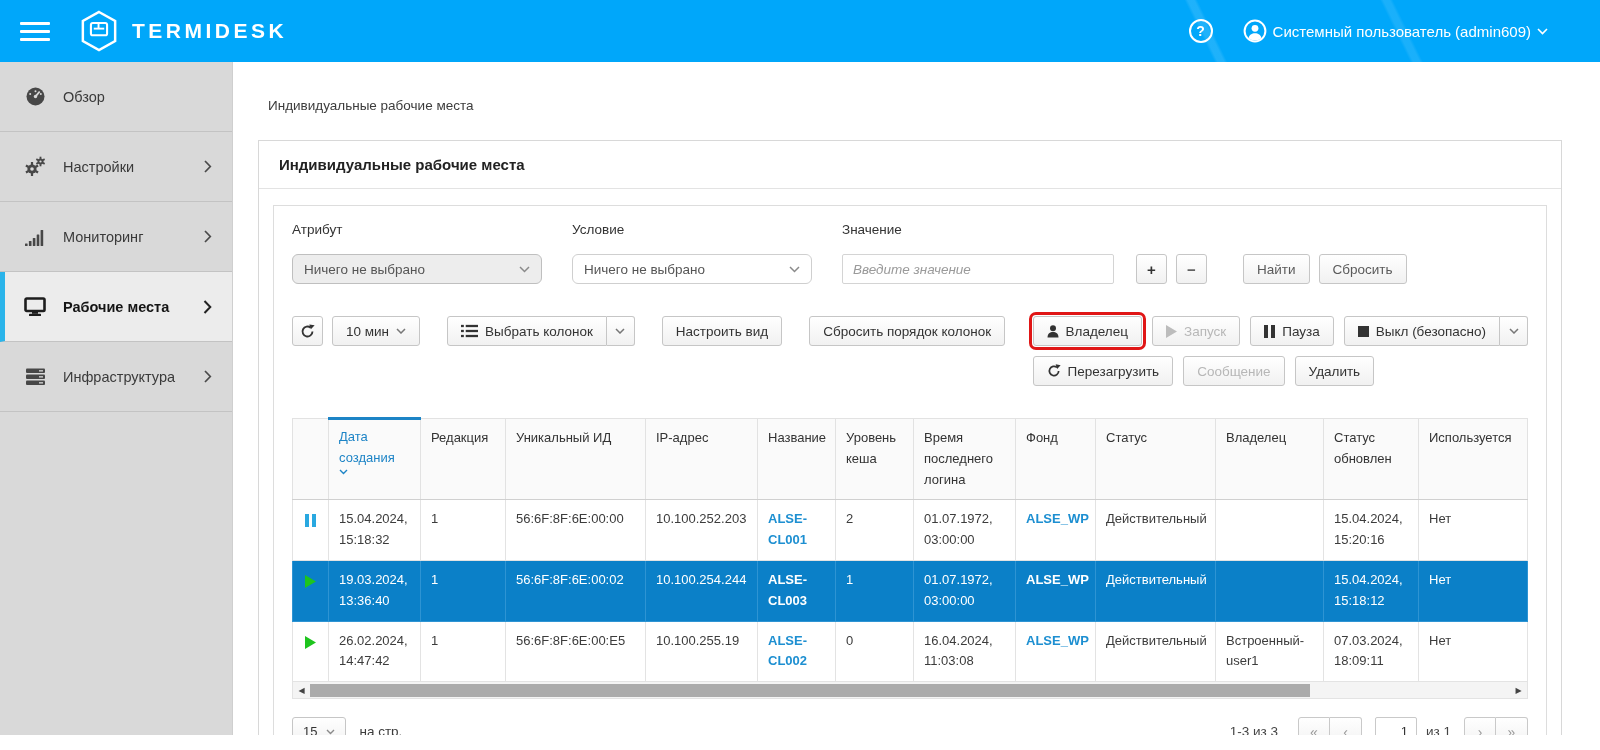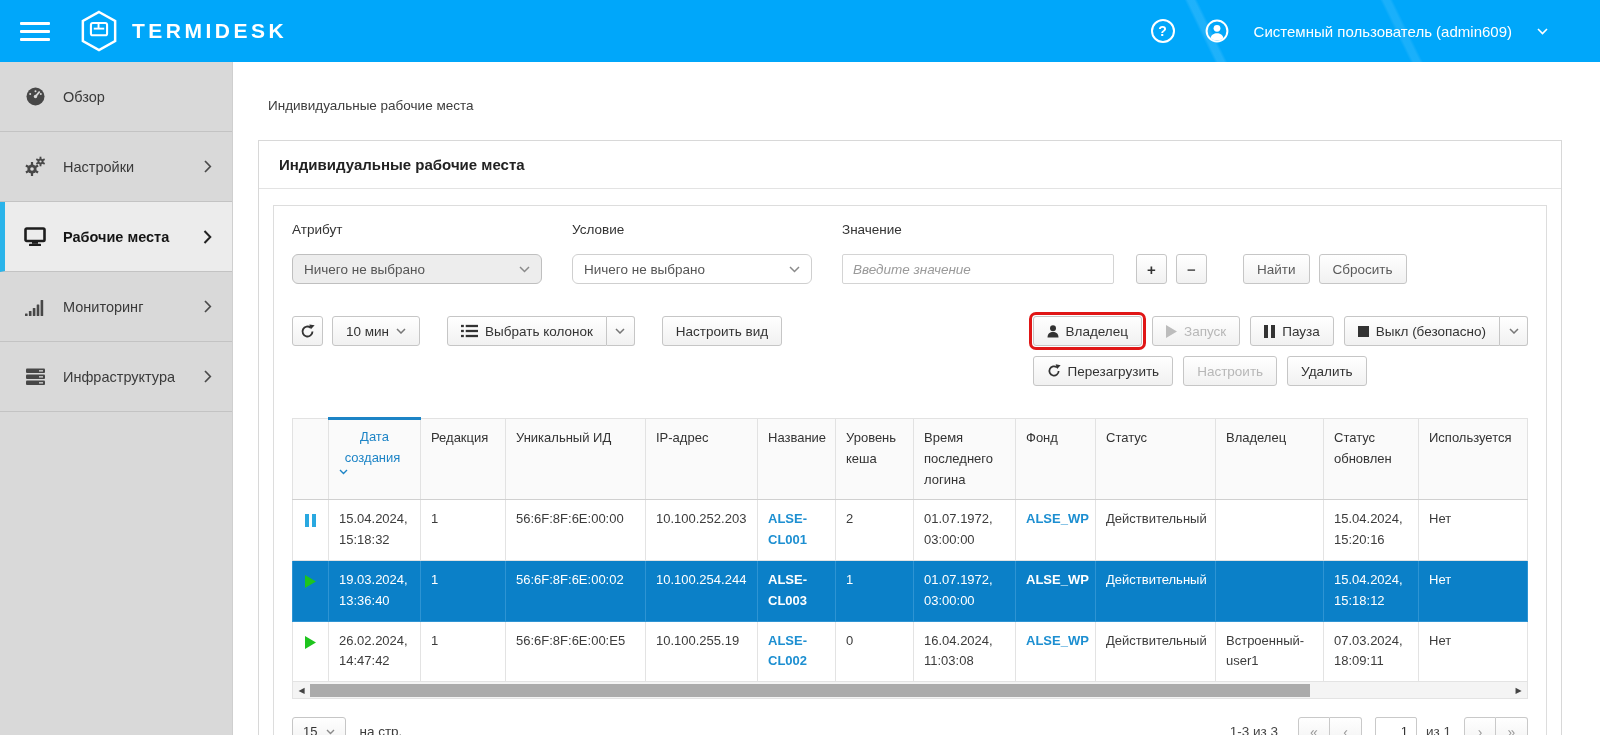--- a/index.html
+++ b/index.html
@@ -13,21 +13,21 @@
       linear-gradient(64deg, transparent 74.5%, rgba(255,255,255,.12) 74.7%, rgba(255,255,255,.12) 75.1%, transparent 75.3%),
       linear-gradient(64deg, transparent 86.5%, rgba(255,255,255,.10) 86.7%, rgba(255,255,255,.10) 87.1%, transparent 87.3%);
     display:flex; align-items:center; color:#fff; padding:0 52px 0 20px; }
   .hamburger { width:34px; display:flex; flex-direction:column; gap:5px; cursor:pointer; }
   .hamburger span { display:block; height:3px; width:30px; background:#fff; border-radius:1px; }
   .logo { margin-left:26px; display:flex; align-items:center; gap:14px; }
   .brand { font-size:21px; font-weight:bold; letter-spacing:3.5px; }
   .top-right { margin-left:auto; display:flex; align-items:center; gap:30px; }
   .help-circle { width:24px; height:24px; border:2px solid #fff; border-radius:50%;
     display:flex; align-items:center; justify-content:center; font-size:14px; font-weight:bold; cursor:pointer; }
-  .userbox { display:flex; align-items:center; gap:25px; font-size:15px; cursor:pointer; }
+  .userbox { display:flex; align-items:center; gap:6px; font-size:15px; cursor:pointer; }
 
   
   .body-row { flex:1; display:flex; min-height:0; background:#fff; }
   .sidebar { width:233px; flex:0 0 233px; background:#d9d9d9; height:673px; border-right:1px solid #cfcfcf; }
   .menu-item { height:70px; display:flex; align-items:center; gap:17px; padding:0 20px 0 24px;
     border-bottom:1px solid #c3c3c3; font-size:14.5px; color:#3a3a3a; cursor:pointer; }
   .menu-item .micon { width:22px; display:flex; justify-content:center; }
   .menu-item .chev { margin-left:auto; }
   .menu-item.active { background:#ececec; border-left:5px solid #2ab4ea; padding-left:19px; font-weight:bold; color:#151515; }
 
@@ -68,21 +68,21 @@
   .split .btn.caret-part { border-top-left-radius:0; border-bottom-left-radius:0; border-left:none; width:28px; justify-content:center; padding:0; }
   .toolbar-right { display:flex; flex-direction:column; gap:10px; align-items:flex-start; }
   .trow { display:flex; gap:10px; align-items:center; }
   .hl-red { outline:3px solid #e01616; outline-offset:1px; }
 
   
   .tablewrap { margin-top:31px; }
   table { width:100%; border-collapse:collapse; table-layout:fixed; font-size:13px; }
   th { background:#fafafa; border:1px solid #e2e2e2; border-bottom:1px solid #d0d0d0; padding:9px 10px; text-align:left;
     font-weight:normal; color:#333; vertical-align:top; line-height:1.6; }
-  th.sorted { border-top:3px solid #1d84c6; color:#1d84c6; padding-top:7px;text-align:center; }
+  th.sorted { border-top:3px solid #1d84c6; color:#1d84c6; padding-top:7px; }
   td { border:1px solid #e3e3e3; padding:9px 10px; vertical-align:top; line-height:1.6; background:#fff; color:#3c3c3c; overflow:hidden; }
   td.state-cell { text-align:center; padding-top:13px; }
   tr.selected td { background:#0b80c8; color:#fff; border-color:#2e94d3; }
   a.tlink { color:#1d8fd1; text-decoration:none; cursor:pointer;font-weight:bold; }
   tr.selected a.tlink { color:#fff; }
   .sort-caret { margin-left:4px; }
 
   
   .hscroll { height:17px; border:1px solid #e3e3e3; border-top:none; background:#f4f4f4; display:flex; align-items:center; }
   .harrow { width:17px; flex:0 0 17px; text-align:center; font-size:8px; color:#444; line-height:15px; cursor:pointer; user-select:none; }
@@ -223,52 +223,52 @@
           </svg>
         </span>
         <span>Настройки</span>
         <span class="chev">
           <svg width="8" height="13" viewBox="0 0 8 13">
               <path d="M1 1 L6.3 6.5 L1 12" fill="none" stroke="#4a4a4a" stroke-width="1.7"></path>
             </svg>
         </span>
       </div>
 
-      <div class="menu-item active">
-        <span class="micon">
-          <svg width="22" height="21" viewBox="0 0 22 21">
-            <rect x="1.5" y="2.5" width="19" height="12.5" rx="1.2" fill="none" stroke="#1d1d1d" stroke-width="2.6"></rect>
-            <rect x="8" y="16" width="6" height="1.8" fill="#1d1d1d"></rect>
-            <rect x="5" y="17.8" width="12" height="2.2" rx="0.6" fill="#1d1d1d"></rect>
-          </svg>
-        </span>
-        <span>Рабочие места</span>
-        <span class="chev">
-          <svg width="9" height="14" viewBox="0 0 9 14">
-              <path d="M1.5 1 L7.3 7 L1.5 13" fill="none" stroke="#222" stroke-width="2"></path>
-            </svg>
-        </span>
-      </div>
-
       <div class="menu-item">
         <span class="micon">
           <svg width="22" height="20" viewBox="0 0 22 20">
             <g fill="#474747">
               <rect x="1" y="16.5" width="2.6" height="2.5" rx="0.5"></rect>
               <rect x="4.9" y="14" width="2.6" height="5" rx="0.5"></rect>
               <rect x="8.8" y="11" width="2.6" height="8" rx="0.5"></rect>
               <rect x="12.7" y="7.5" width="2.6" height="11.5" rx="0.5"></rect>
               <rect x="16.6" y="3" width="2.6" height="16" rx="0.5"></rect>
             </g>
           </svg>
         </span>
         <span>Мониторинг</span>
         <span class="chev">
           <svg width="8" height="13" viewBox="0 0 8 13">
               <path d="M1 1 L6.3 6.5 L1 12" fill="none" stroke="#4a4a4a" stroke-width="1.7"></path>
+            </svg>
+        </span>
+      </div>
+
+      <div class="menu-item active">
+        <span class="micon">
+          <svg width="22" height="21" viewBox="0 0 22 21">
+            <rect x="1.5" y="2.5" width="19" height="12.5" rx="1.2" fill="none" stroke="#1d1d1d" stroke-width="2.6"></rect>
+            <rect x="8" y="16" width="6" height="1.8" fill="#1d1d1d"></rect>
+            <rect x="5" y="17.8" width="12" height="2.2" rx="0.6" fill="#1d1d1d"></rect>
+          </svg>
+        </span>
+        <span>Рабочие места</span>
+        <span class="chev">
+          <svg width="9" height="14" viewBox="0 0 9 14">
+              <path d="M1.5 1 L7.3 7 L1.5 13" fill="none" stroke="#222" stroke-width="2"></path>
             </svg>
         </span>
       </div>
 
       <div class="menu-item">
         <span class="micon">
           <svg width="21" height="20" viewBox="0 0 21 20">
             <g fill="#474747">
               <rect x="1" y="1.5" width="19" height="4.6" rx="1"></rect>
               <rect x="1" y="7.5" width="19" height="4.6" rx="1"></rect>
@@ -370,20 +370,21 @@
                     <span>
                       <svg width="10" height="6" viewBox="0 0 10 6">
                           <path d="M1 1 L5 5 L9 1" fill="none" stroke="#777" stroke-width="1.5"></path>
                         </svg>
                     </span>
                   </button>
                 </span>
                 <span class="gap"></span>
                 <button class="btn">Настроить вид</button>
                 <span class="gap"></span>
+                <button class="btn">Сбросить порядок колонок</button>
               </div>
 
               <div class="toolbar-right">
                 <div class="trow">
                   <button class="btn hl-red">
                     <svg width="12" height="13" viewBox="0 0 12 13">
                       <circle cx="6" cy="3.3" r="3" fill="#333"></circle>
                       <path d="M0.5 12.5 C0.5 8.6 3 7 6 7 C9 7 11.5 8.6 11.5 12.5 Z" fill="#333"></path>
                     </svg>
                     <span>Владелец</span>
@@ -418,21 +419,21 @@
                   </span>
                 </div>
                 <div class="trow">
                   <button class="btn">
                     <svg width="14" height="14" viewBox="0 0 16 16">
                       <path d="M13.3 8 A5.3 5.3 0 1 1 11.4 3.9" fill="none" stroke="#333" stroke-width="2"></path>
                       <polygon points="9.9,0.4 15.6,1.4 11.6,5.6" fill="#333"></polygon>
                     </svg>
                     <span>Перезагрузить</span>
                   </button>
-                  <button class="btn disabled">Настроить</button>
+                  <button class="btn disabled">Сообщение</button>
                   <button class="btn">Удалить</button>
                 </div>
               </div>
             </div>
 
             <div class="tablewrap">
               <table>
                 <colgroup>
                   <col style="width:36px">
                     <col style="width:92px">

